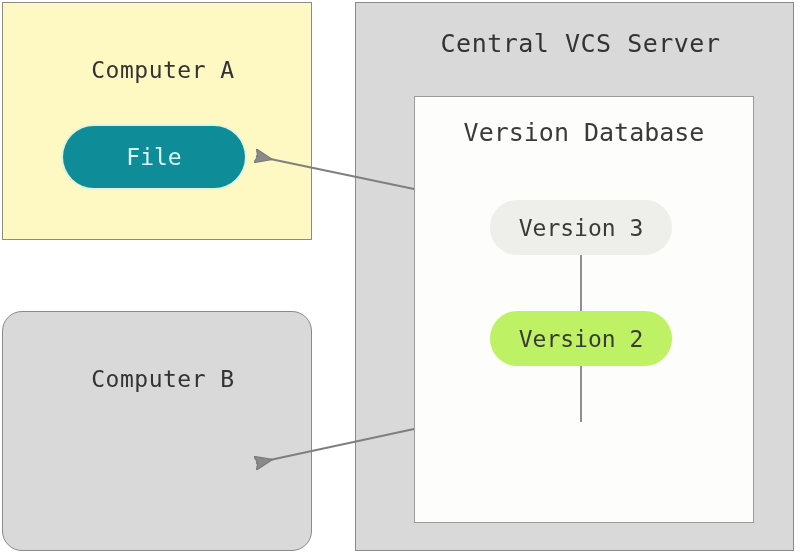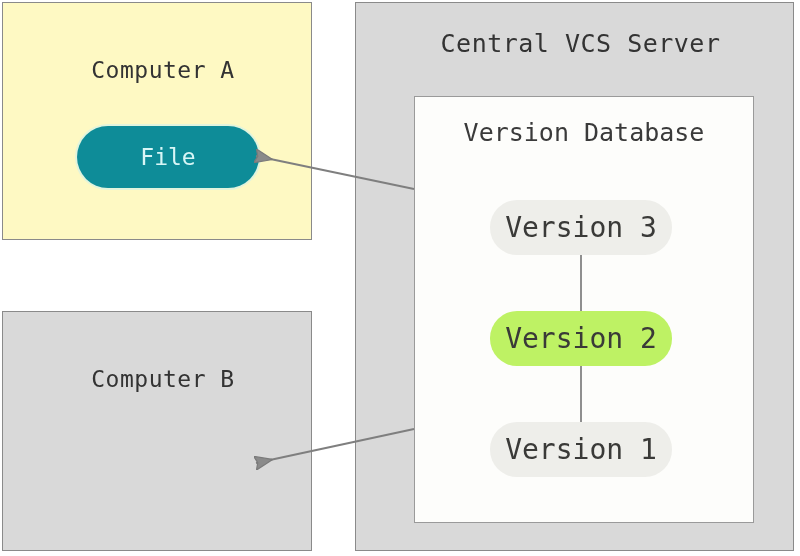--- a/index.html
+++ b/index.html
@@ -25,20 +25,21 @@
     left: 2px;
     top: 2px;
     width: 310px;
     height: 238px;
   }
   #computer-b {
     left: 2px;
     top: 311px;
     width: 310px;
     height: 240px;
+    border-radius: 20px;
   }
   #server {
     left: 355px;
     top: 2px;
     width: 439px;
     height: 549px;
   }
   .panel-title {
     position: absolute;
     left: 12px;
@@ -51,21 +52,21 @@
   }
   #computer-a .panel-title { top: 54px; }
   #computer-b .panel-title { top: 54px; }
   #server .panel-title {
     top: 26px;
     font-size: 25px;
   }
 
   .file-pill {
     position: absolute;
-    left: 74px;
+    left: 60px;
     width: 182px;
     height: 62px;
     border-radius: 31px;
     background: #0e8c98;
     color: #d8f6f6;
     display: flex;
     align-items: center;
     justify-content: center;
     font-size: 23px;
     box-shadow: 0 0 0 2px rgba(200,240,242,0.55);
@@ -98,21 +99,21 @@
     position: absolute;
     left: 75px;
     width: 182px;
     height: 55px;
     border-radius: 27px;
     background: #eeeeea;
     color: #3a3a38;
     display: flex;
     align-items: center;
     justify-content: center;
-    font-size: 28px;
+    font-size: 23px;
     box-sizing: border-box;
   }
   #version-3 { top: 103px; }
   #version-2 { top: 214px; }
   #version-1 { top: 325px; }
 
   .connector {
     position: absolute;
     left: 165px;
     width: 2px;
@@ -152,21 +153,20 @@
       <div class="db-title">Version Database</div>
 
       <div class="version-pill" id="version-3" style="background: rgb(238, 238, 234); color: rgb(58, 58, 56);">Version 3</div>
 
       <div class="connector" id="connector-3-2" style="background: rgb(143, 143, 143);"></div>
 
       <div class="version-pill" id="version-2" style="background: #bef264; color: rgb(58, 58, 56);">Version 2</div>
 
       <div class="connector" id="connector-2-1" style="background: rgb(143, 143, 143);"></div>
 
-      <div class="version-pill" id="version-1" style="background: rgb(238, 238, 234); color: rgb(58, 58, 56);">Version 1</div>
     </div>
   </div>
 
   <svg id="arrows" viewBox="0 0 800 556">
     <defs>
       <marker id="arrowhead" markerWidth="9" markerHeight="7" refX="8.5" refY="3.5" orient="auto" markerUnits="strokeWidth">
         <polygon points="0 3.5, 9 0, 7.6 3.5, 9 7" fill="#8a8a8a" stroke="#7a7a7a" stroke-width="0.6"></polygon>
       </marker>
       <marker id="arrowhead2" markerWidth="9" markerHeight="7" refX="8.5" refY="3.5" orient="auto" markerUnits="strokeWidth">
         <polygon points="0 3.5, 9 0, 7.6 3.5, 9 7" fill="#8a8a8a" stroke="#7a7a7a" stroke-width="0.6"></polygon>

